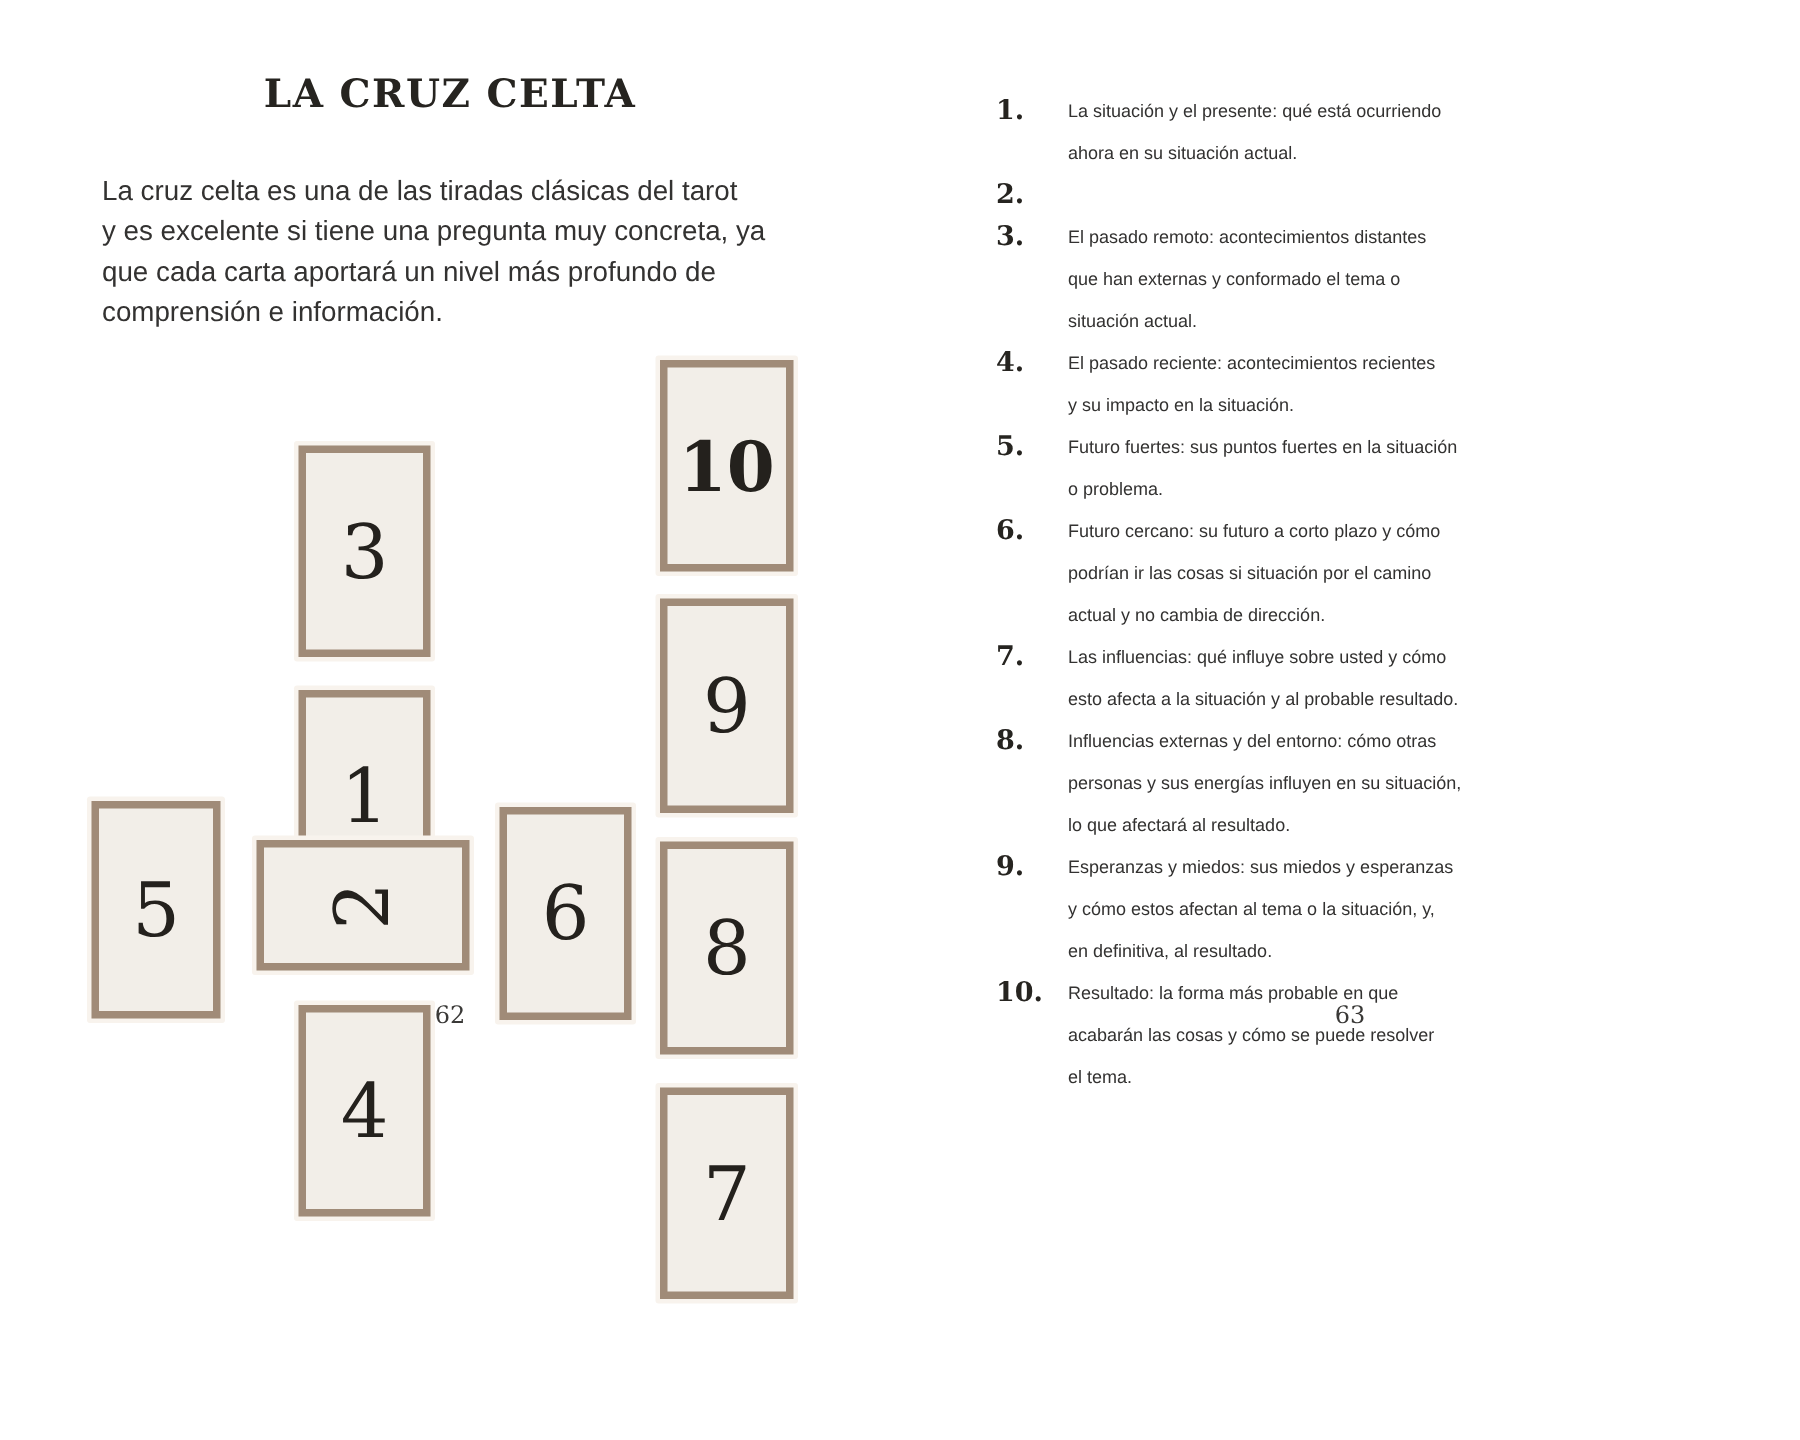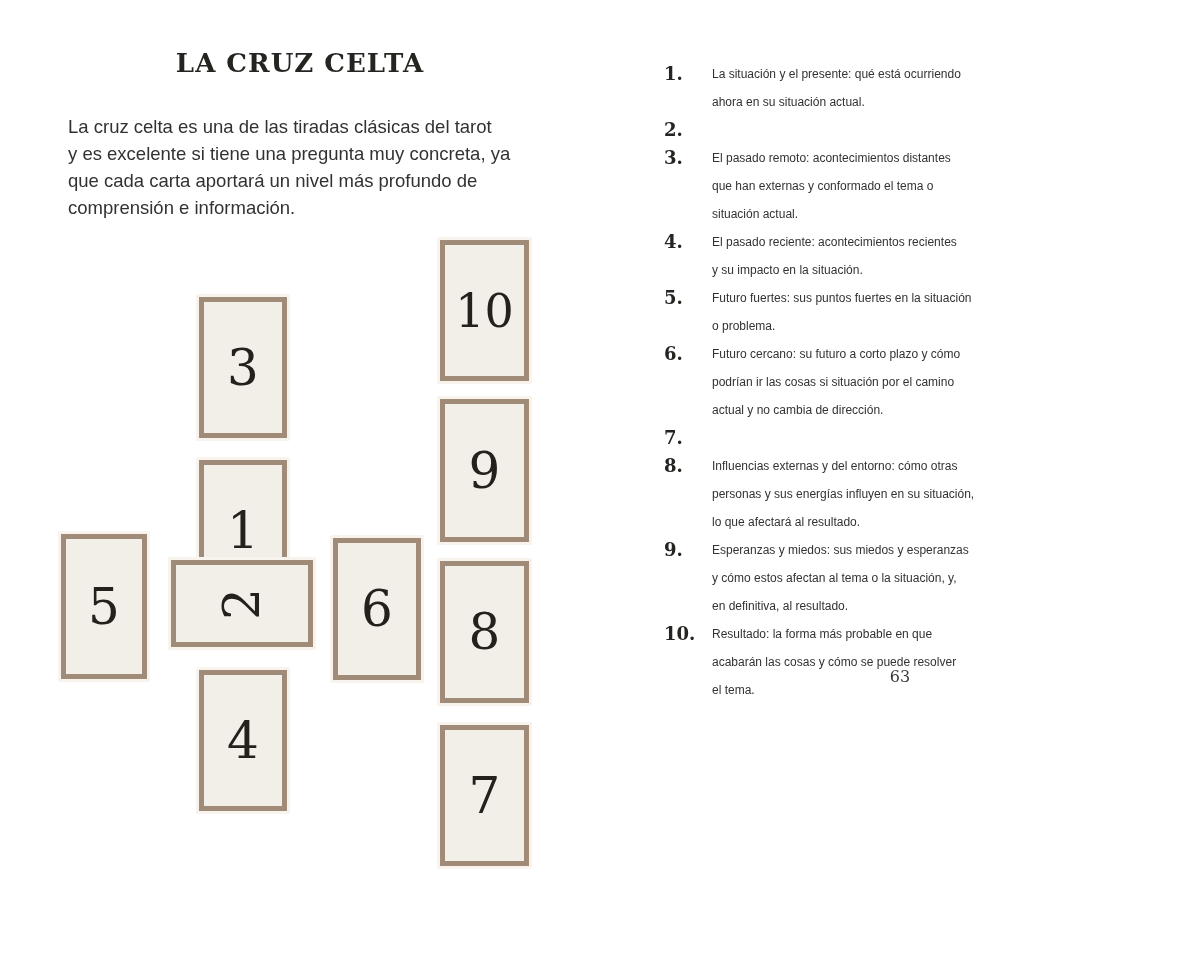--- a/index.html
+++ b/index.html
@@ -59,21 +59,21 @@
 
   .c1  { left:196px; top:457px; width:94px;  height:148px; z-index:1; }
   .c2  { left:168px; top:557px; width:148px; height:93px;  z-index:2; }
   .c3  { left:196px; top:294px; width:94px;  height:147px; }
   .c4  { left:196px; top:667px; width:94px;  height:147px; }
   .c5  { left:58px;  top:531px; width:92px;  height:151px; }
   .c6  { left:330px; top:535px; width:94px;  height:148px; }
   .c7  { left:437px; top:722px; width:95px;  height:147px; }
   .c8  { left:437px; top:558px; width:95px;  height:148px; }
   .c9  { left:437px; top:396px; width:95px;  height:149px; }
-  .c10 { left:437px; top:237px; width:95px;  height:147px; }
+  .c10 { left:437px; top:237px; width:95px;  height:147px;font-weight:bold; }
 
   .pageno {
     position:absolute; bottom:46px; left:0; width:600px;
     text-align:center;
     font-family:"DejaVu Serif", serif;
     font-size:16px;
     color:#3a3937;
   }
 
   
@@ -153,20 +153,21 @@
         <span class="card-num">4</span>
       </div>
     </div>
     <div class="card c7">
       <div class="card-face">
         <span class="card-num">7</span>
       </div>
     </div>
   </div>
 
+  <div class="pageno">62</div>
 </div>
 
 <div class="page" id="page-right">
 
   <div class="pos-list">
     <div class="pos-item">
       <span class="num">1.</span>
       <span class="txt">La situación y el presente: qué está ocurriendo
 ahora en su situación actual.</span>
     </div>
@@ -190,20 +191,22 @@
 o problema.</span>
     </div>
     <div class="pos-item">
       <span class="num">6.</span>
       <span class="txt">Futuro cercano: su futuro a corto plazo y cómo
 podrían ir las cosas si situación por el camino
 actual y no cambia de dirección.</span>
     </div>
     <div class="pos-item">
       <span class="num">7.</span>
+      <span class="txt">Las influencias: qué influye sobre usted y cómo
+esto afecta a la situación y al probable resultado.</span>
     </div>
     <div class="pos-item">
       <span class="num">8.</span>
       <span class="txt">Influencias externas y del entorno: cómo otras
 personas y sus energías influyen en su situación,
 lo que afectará al resultado.</span>
     </div>
     <div class="pos-item">
       <span class="num">9.</span>
       <span class="txt">Esperanzas y miedos: sus miedos y esperanzas

